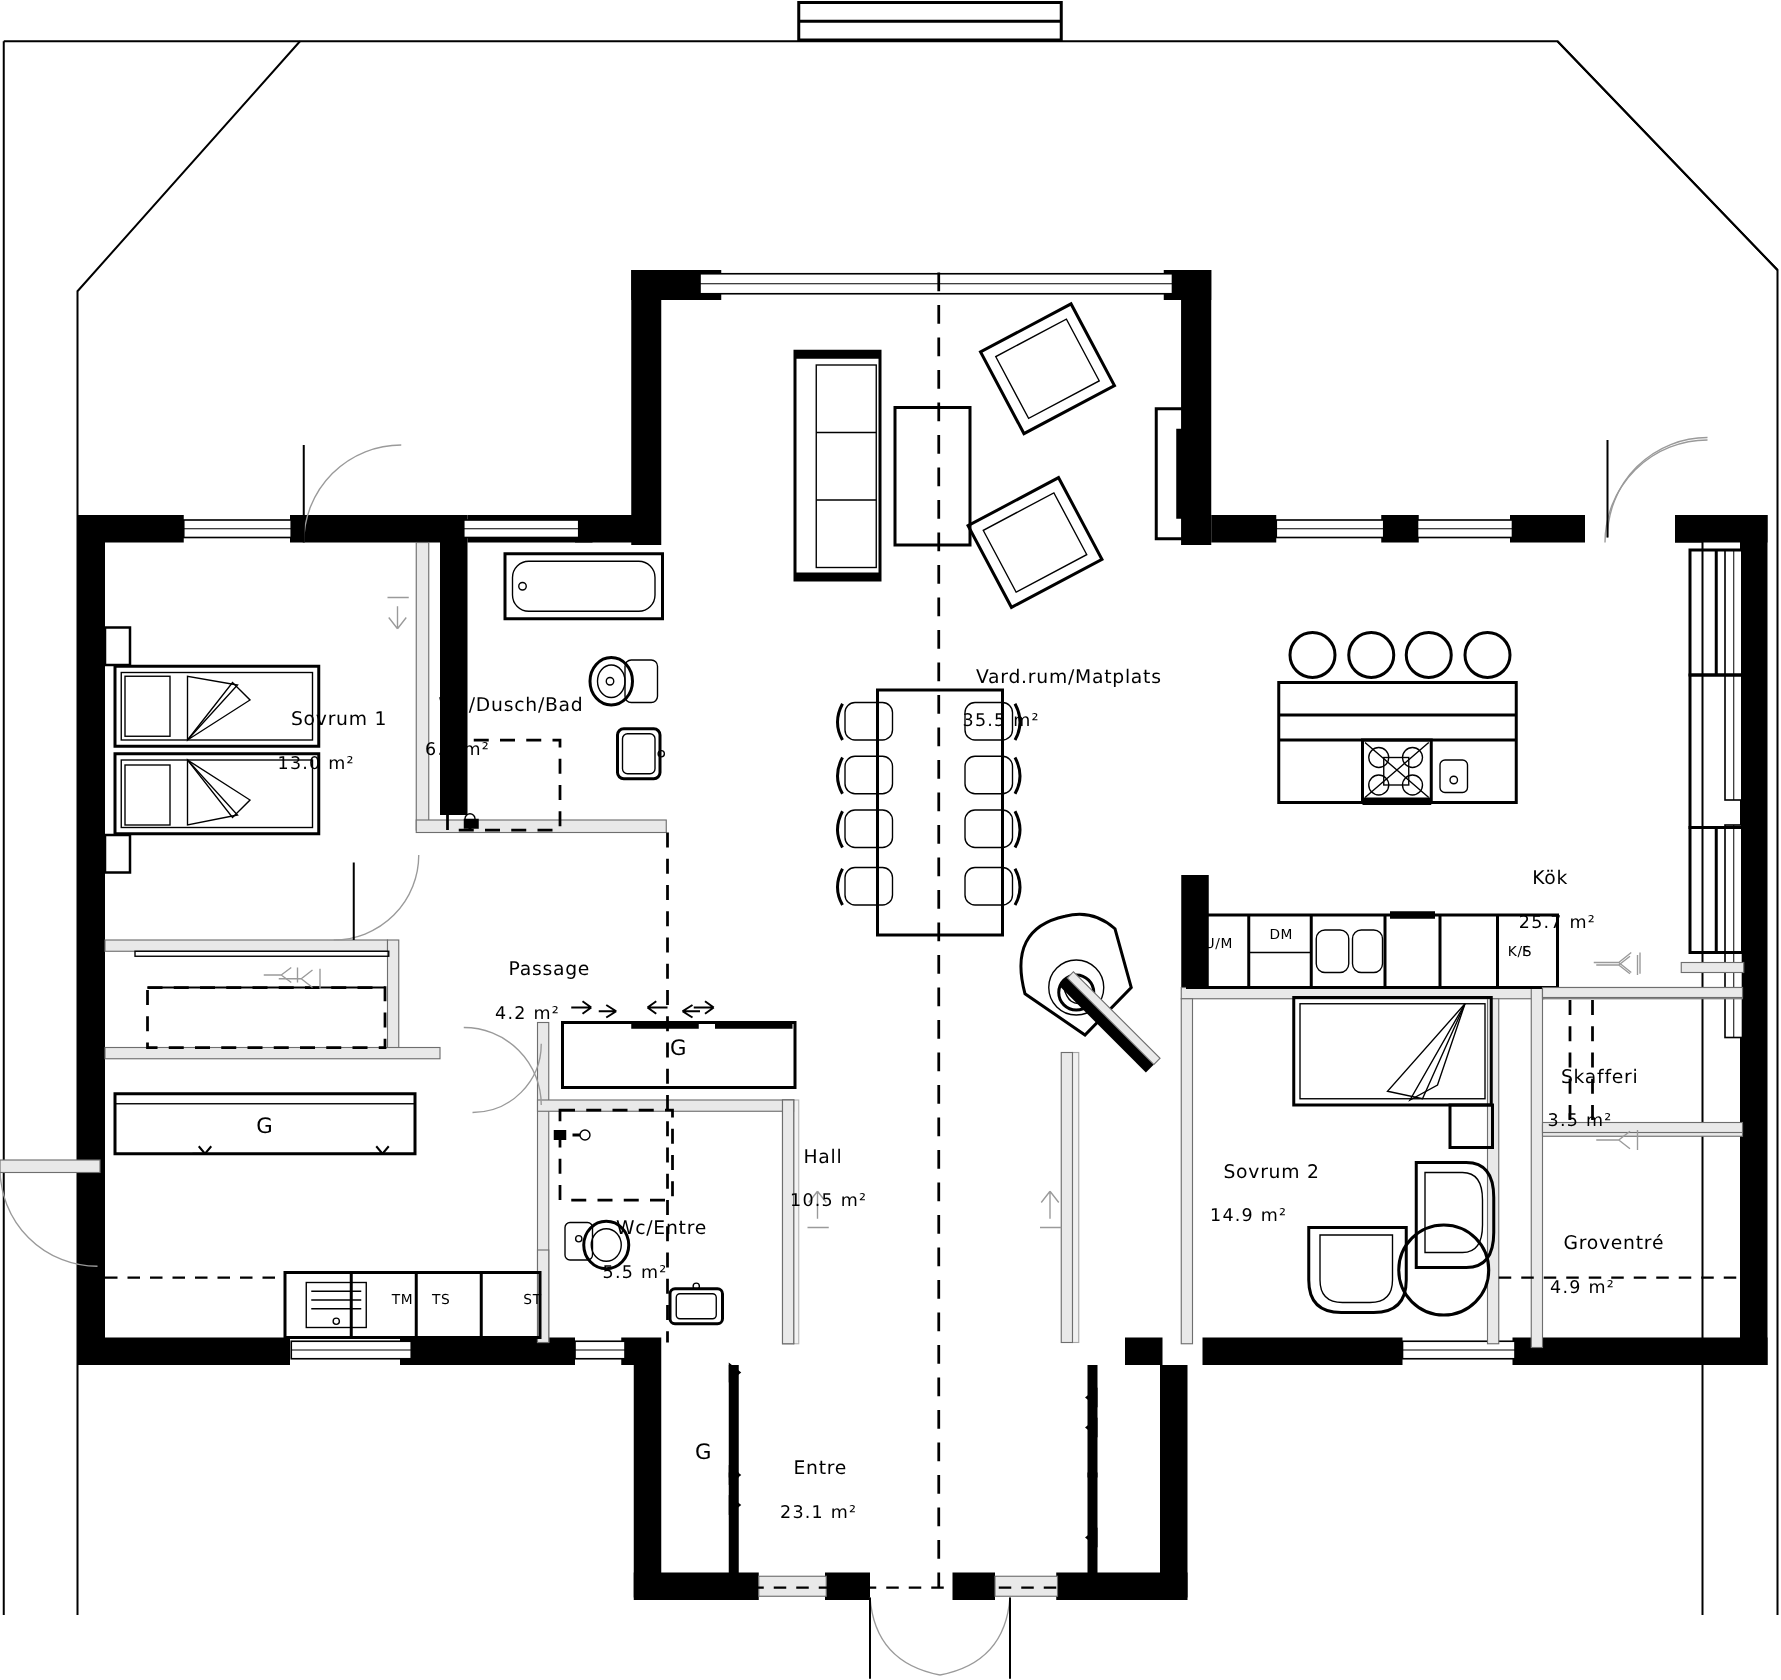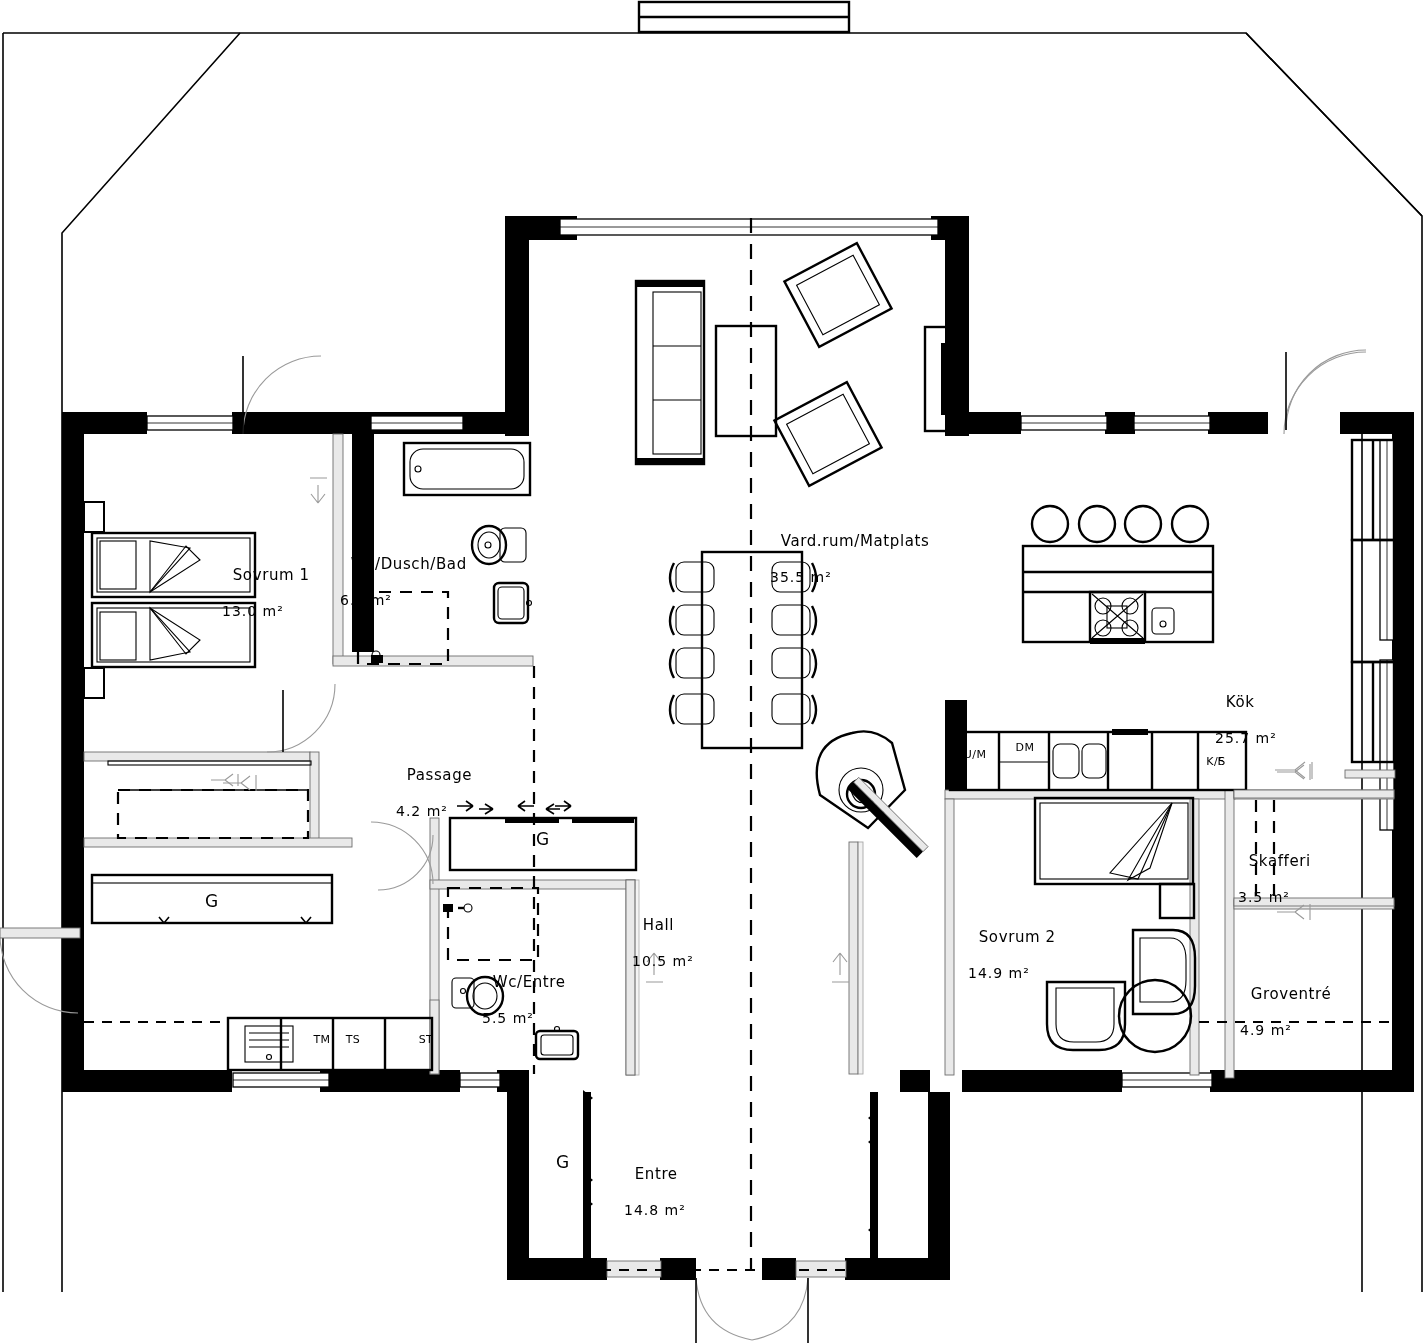--- a/index.html
+++ b/index.html
@@ -480,21 +480,21 @@
 <div class="lbl" style="left:482px;top:955px;width:120px;">
   <span>Wc/Entre</span>
   <span class="a">5.5 m²</span>
 </div>
 <div class="lbl" style="left:1240px;top:967px;width:120px;">
   <span>Groventré</span>
   <span class="a">4.9 m²</span>
 </div>
 <div class="lbl" style="left:624px;top:1147px;width:120px;">
   <span>Entre</span>
-  <span class="a">14.8 m²</span>
+  <span class="a">23.1 m²</span>
 </div>
 
 <div class="glbl" style="left:196px;top:891px;width:32px;">G</div>
 <div class="glbl" style="left:527px;top:829px;width:32px;">G</div>
 <div class="glbl" style="left:547px;top:1152px;width:32px;">G</div>
 <div class="glbl" style="left:919px;top:1152px;width:32px;">G</div>
 
 <div class="applbl" style="left:307px;top:1033px;width:30px;">TM</div>
 <div class="applbl" style="left:338px;top:1033px;width:30px;">TS</div>
 <div class="applbl" style="left:411px;top:1033px;width:30px;">ST</div>

